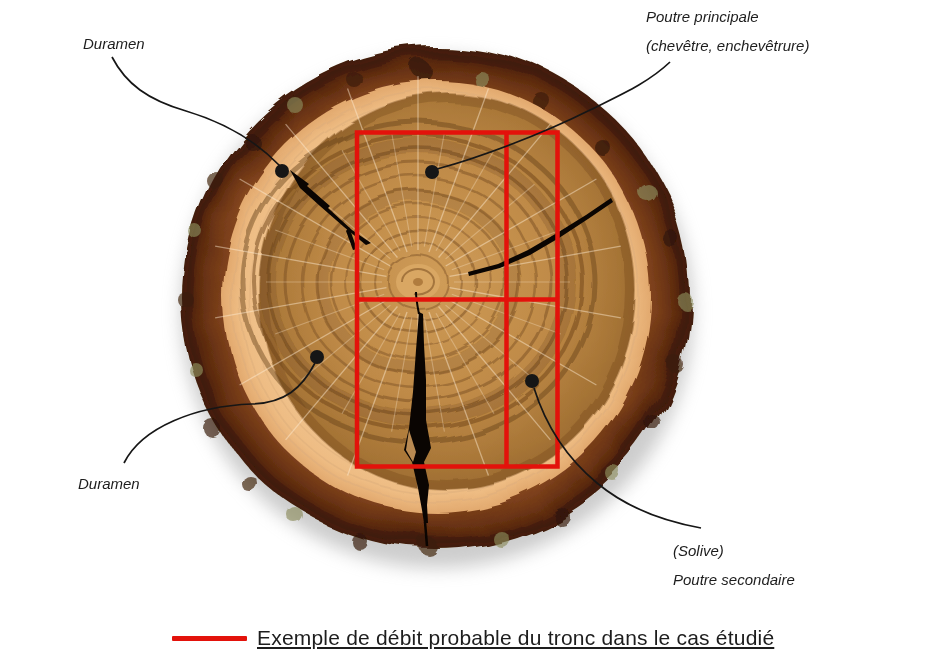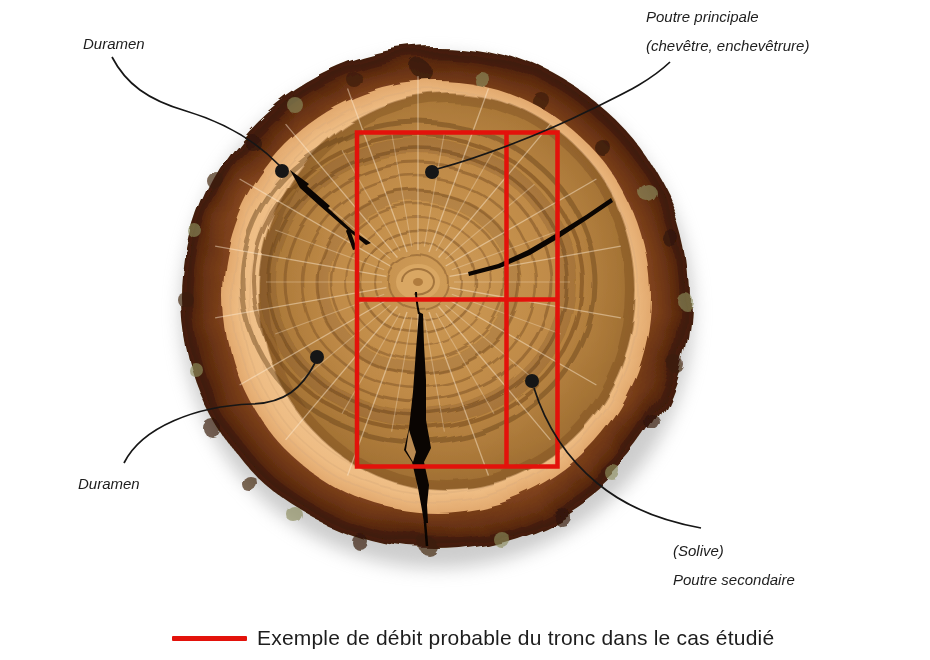--- a/index.html
+++ b/index.html
@@ -24,21 +24,21 @@
   .label-aubier{left:83px;top:29px;}
   .label-principale{left:646px;top:2px;}
   .label-duramen{left:78px;top:469px;text-align:right;}
   .label-secondaire{left:673px;top:536px;}
   .legend-line{
     position:absolute;left:172px;top:636px;width:75px;height:5px;
     background:var(--overlay-red);border-radius:1px;
   }
   .legend-text{
     position:absolute;left:257px;top:626px;font-size:21px;white-space:nowrap;
-    color:var(--text);letter-spacing:0.2px;
+    color:var(--text);letter-spacing:0.2px;text-decoration:underline;
   }
   .overlay{stroke:var(--overlay-red);fill:none;stroke-width:4.5;}
   .leader{stroke:var(--leader-black);fill:none;stroke-width:1.7;}
   .dot{fill:var(--leader-black);stroke:none;}
   .crack{fill:#0a0502;stroke:none;}
 </style>
 </head>
 <body>
 
 <div class="canvas">

